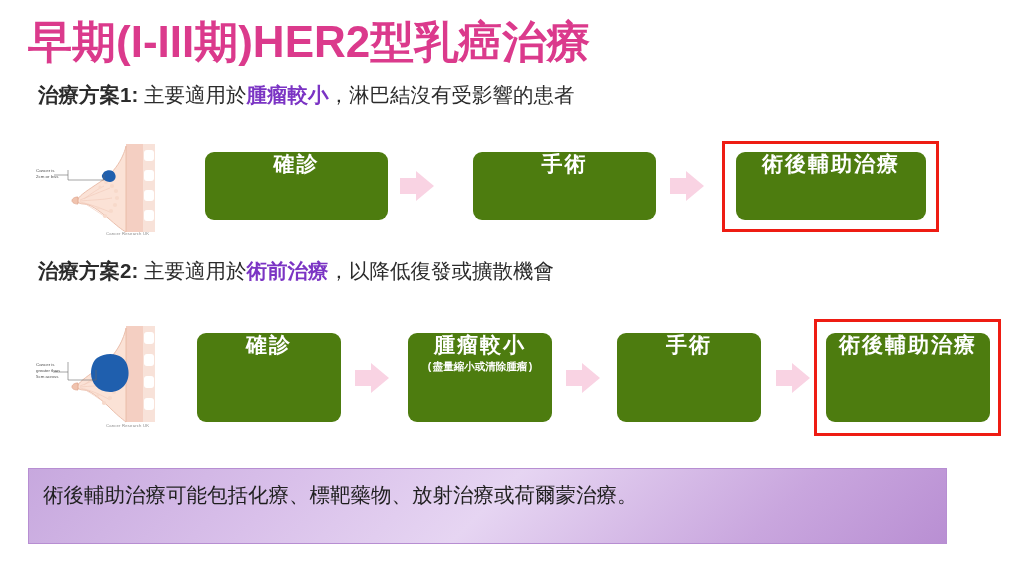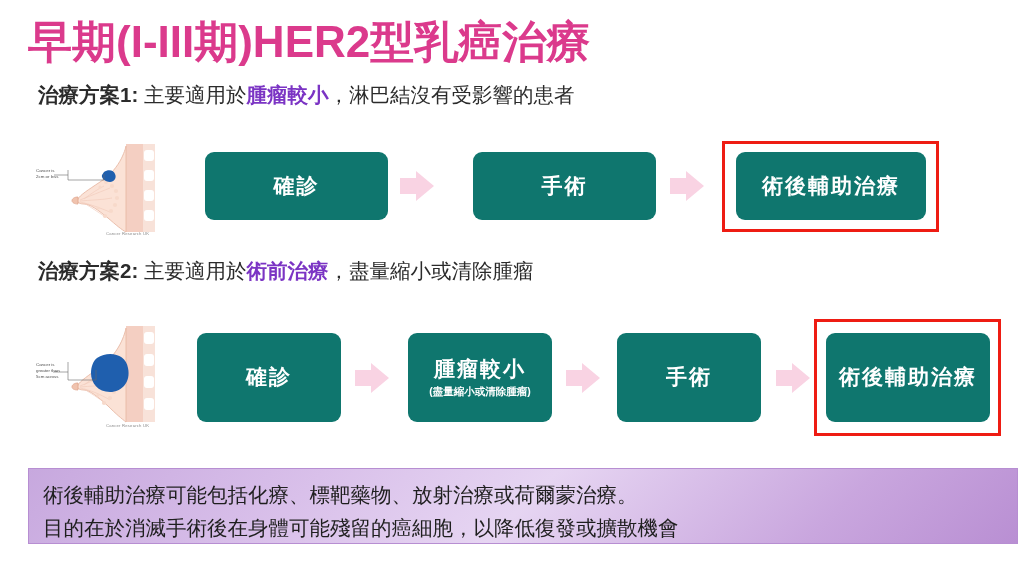--- a/index.html
+++ b/index.html
@@ -45,42 +45,43 @@
   #desc1 { left: 38px; top: 82px; text-align: right; }
   #desc2 { left: 38px; top: 258px; }
 
   
   .flow-row { position: absolute; }
   #flow-row-1 { left: 0; top: 140px; width: 1024px; height: 100px; }
   #flow-row-2 { left: 0; top: 315px; width: 1024px; height: 125px; }
 
   .step-box {
     position: absolute;
-    background: #0f766e;
+    background: #4d7c0f;
     border-radius: 9px;
     color: #ffffff;
     display: flex;
     flex-direction: column;
     align-items: center;
-    justify-content: center;
+    justify-content: flex-start;
     text-align: center;
     box-sizing: border-box;
   }
   .step-box .step-label {
     font-size: 21px;
     font-weight: bold;
     letter-spacing: 2px;
     line-height: 1.15;
   }
   .step-box .step-sub {
     font-size: 10.5px;
     font-weight: bold;
     letter-spacing: 0px;
     margin-top: 5px;
     line-height: 1.1;
+    font-family: Liberation Mono, monospace;
   }
 
   
   .arrow {
     position: absolute;
     width: 34px;
     height: 30px;
   }
   .arrow .shaft {
     position: absolute;
@@ -126,21 +127,21 @@
     color: #4c4c4c;
     line-height: 1.35;
     white-space: nowrap;
   }
 
   
   #bottom-note {
     position: absolute;
     left: 28px;
     top: 468px;
-    width: 990px;
+    width: 919px;
     height: 76px;
     background: linear-gradient(135deg, #C7A8DE 0%, #D9C0EA 28%, #E6D5F2 50%, #C9A6DE 80%, #B98FD3 100%);
     border: 1px solid #B78ED2;
     box-sizing: border-box;
     padding: 9px 14px 10px 14px;
   }
   #bottom-note .note-line {
     font-size: 20.5px;
     color: #1f1f1f;
     line-height: 1.62;
@@ -225,21 +226,21 @@
   </div>
 
   <div class="red-outline" style="left:722px; top:1px; width:217px; height:91px;"></div>
 
   <div class="step-box" style="left:736px; top:12px; width:190px; height:68px;">
     <span class="step-label">術後輔助治療</span>
   </div>
 </div>
 
 <div class="desc-line" id="desc2">
-  <span class="lead">治療方案2:</span><span> 主要適用於</span><span class="hl">術前治療</span><span>，盡量縮小或清除腫瘤</span>
+  <span class="lead">治療方案2:</span><span> 主要適用於</span><span class="hl">術前治療</span><span>，以降低復發或擴散機會</span>
 </div>
 
 <div class="breast-fig" id="fig2" style="left:34px; top:322px; width:160px; height:110px;">
   <svg width="160" height="110" viewBox="0 0 160 110">
     <rect x="92" y="4" width="17" height="96" fill="#F4CFC2"></rect>
     <rect x="109" y="4" width="12" height="96" fill="#F8E2D9"></rect>
     <g fill="#ffffff">
       <rect x="110" y="10" width="10" height="12" rx="3"></rect>
       <rect x="110" y="32" width="10" height="12" rx="3"></rect>
       <rect x="110" y="54" width="10" height="12" rx="3"></rect>
@@ -309,14 +310,13 @@
 
   <div class="red-outline" style="left:814px; top:4px; width:187px; height:117px;"></div>
 
   <div class="step-box" style="left:826px; top:18px; width:164px; height:89px;">
     <span class="step-label">術後輔助治療</span>
   </div>
 </div>
 
 <div id="bottom-note">
   <div class="note-line">術後輔助治療可能包括化療、標靶藥物、放射治療或荷爾蒙治療。</div>
-  <div class="note-line">目的在於消滅手術後在身體可能殘留的癌細胞，以降低復發或擴散機會</div>
 </div>
 
 </body></html>

